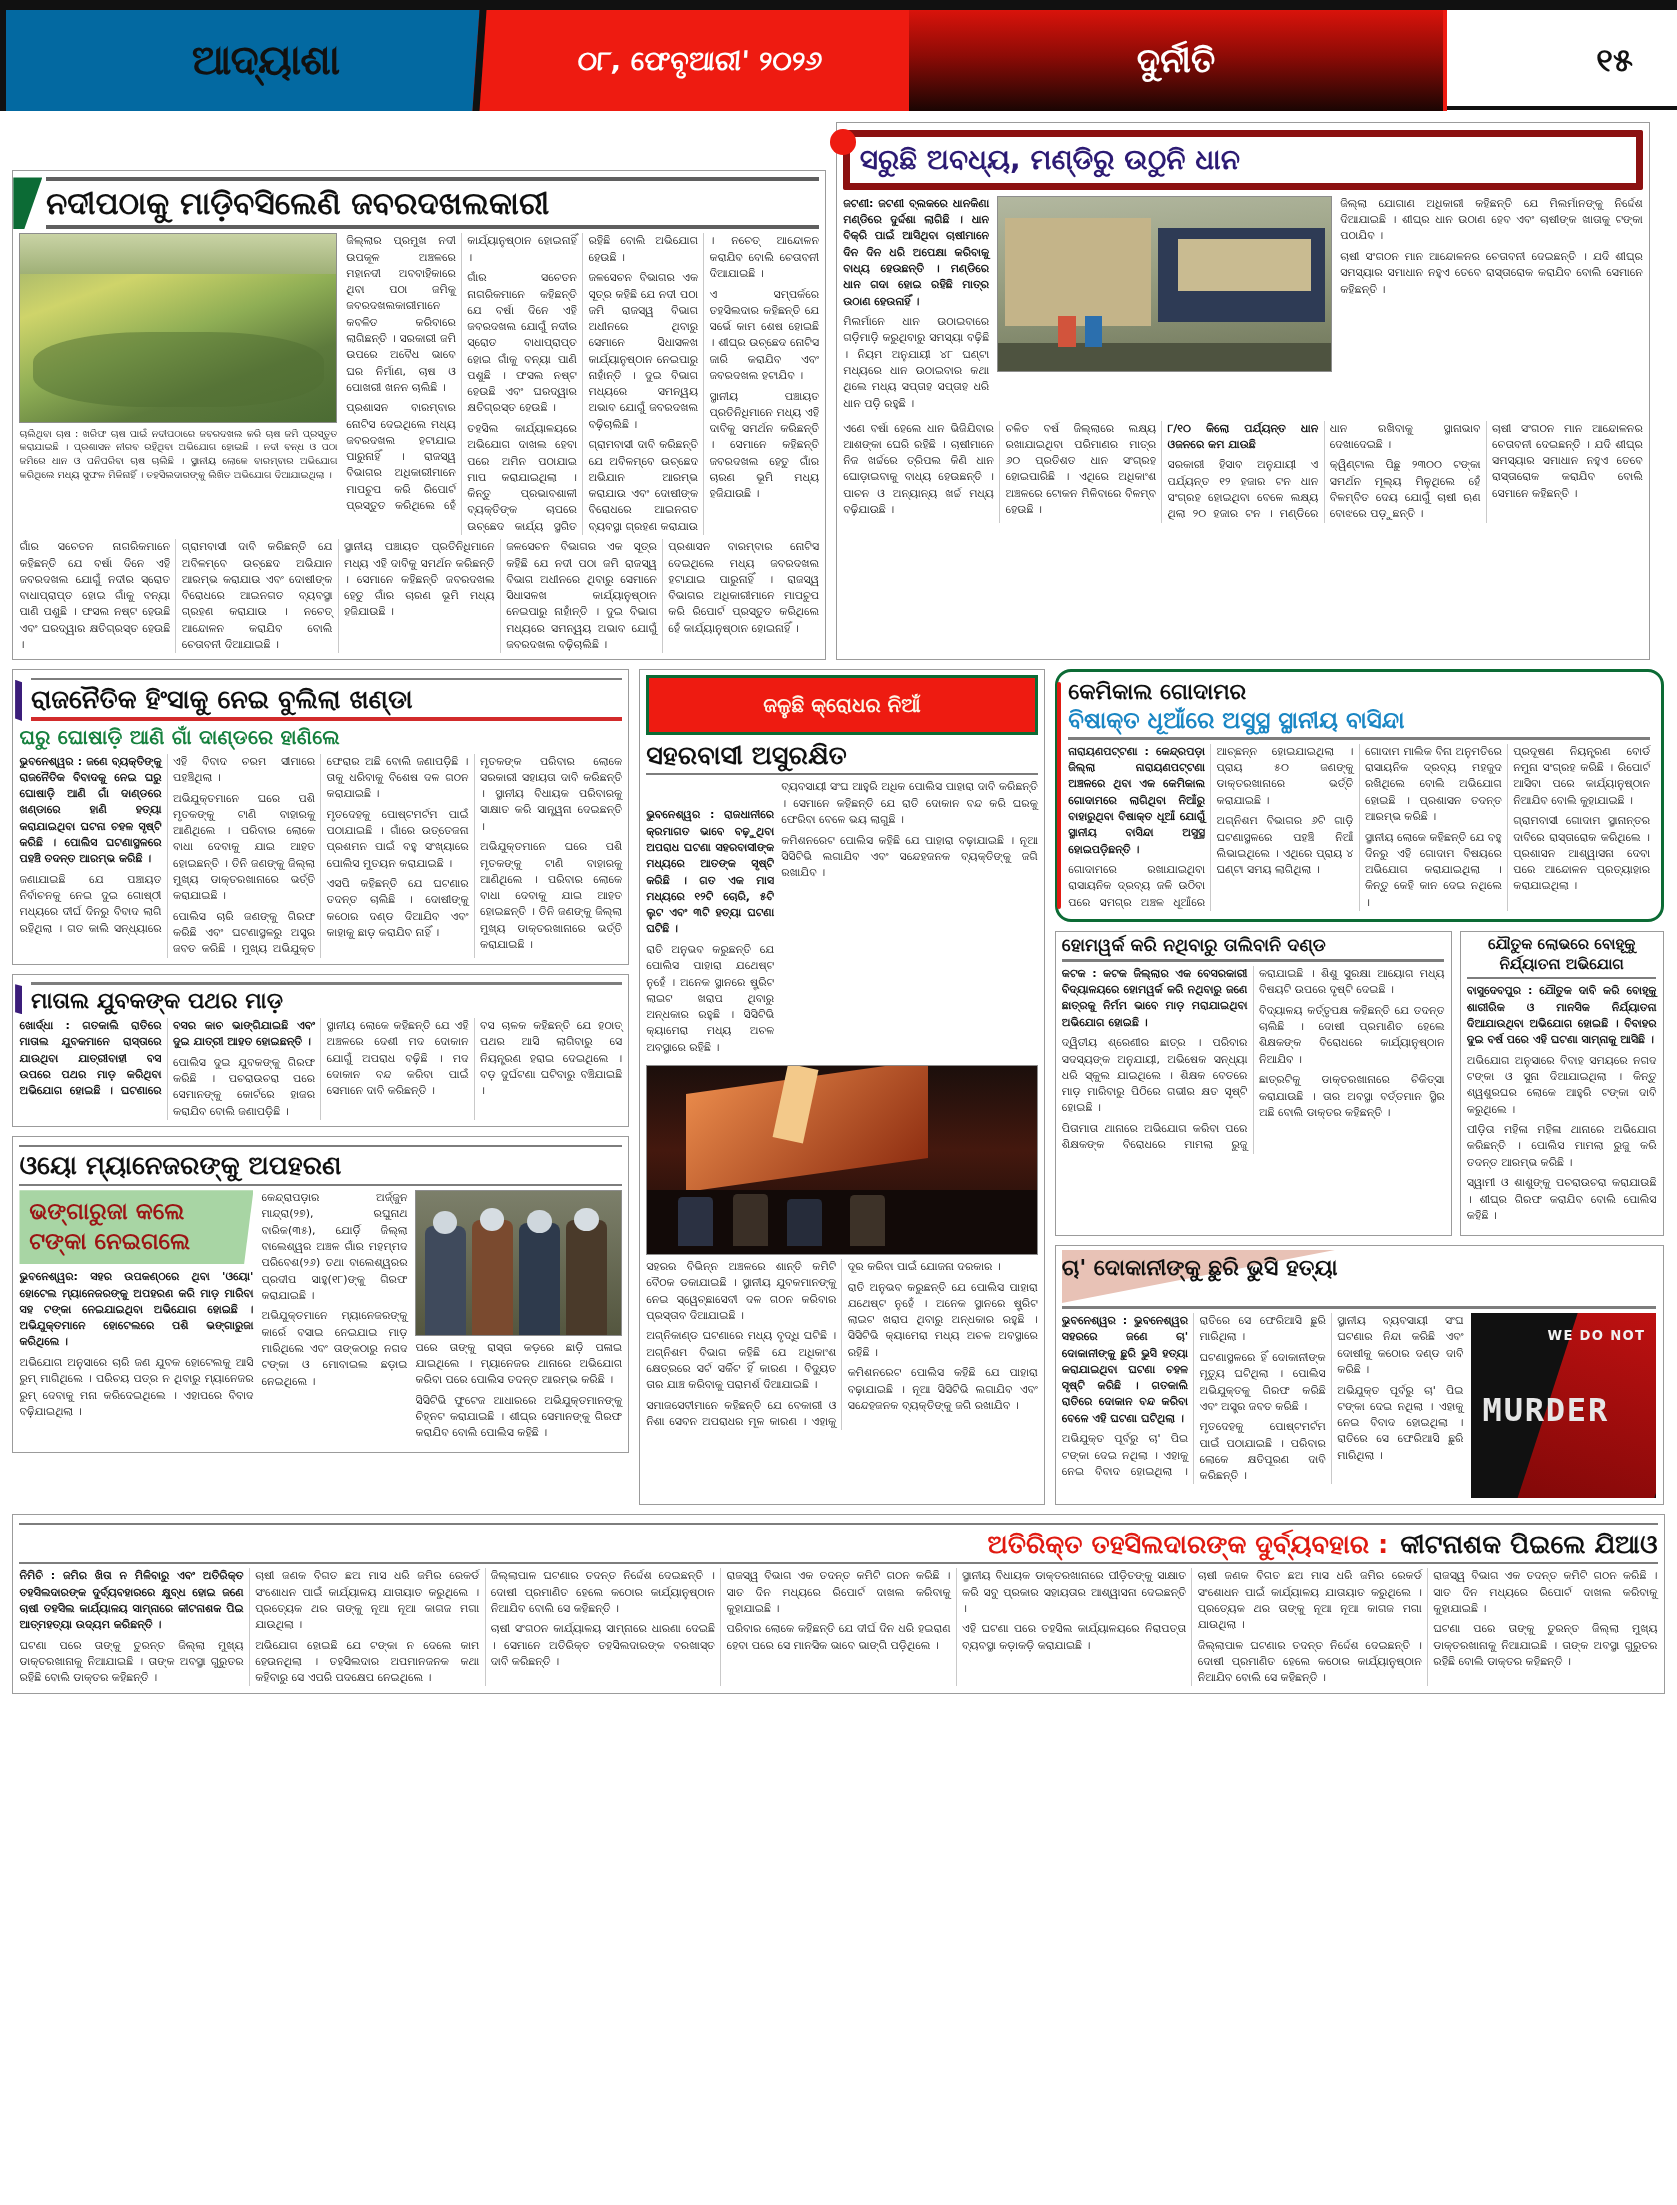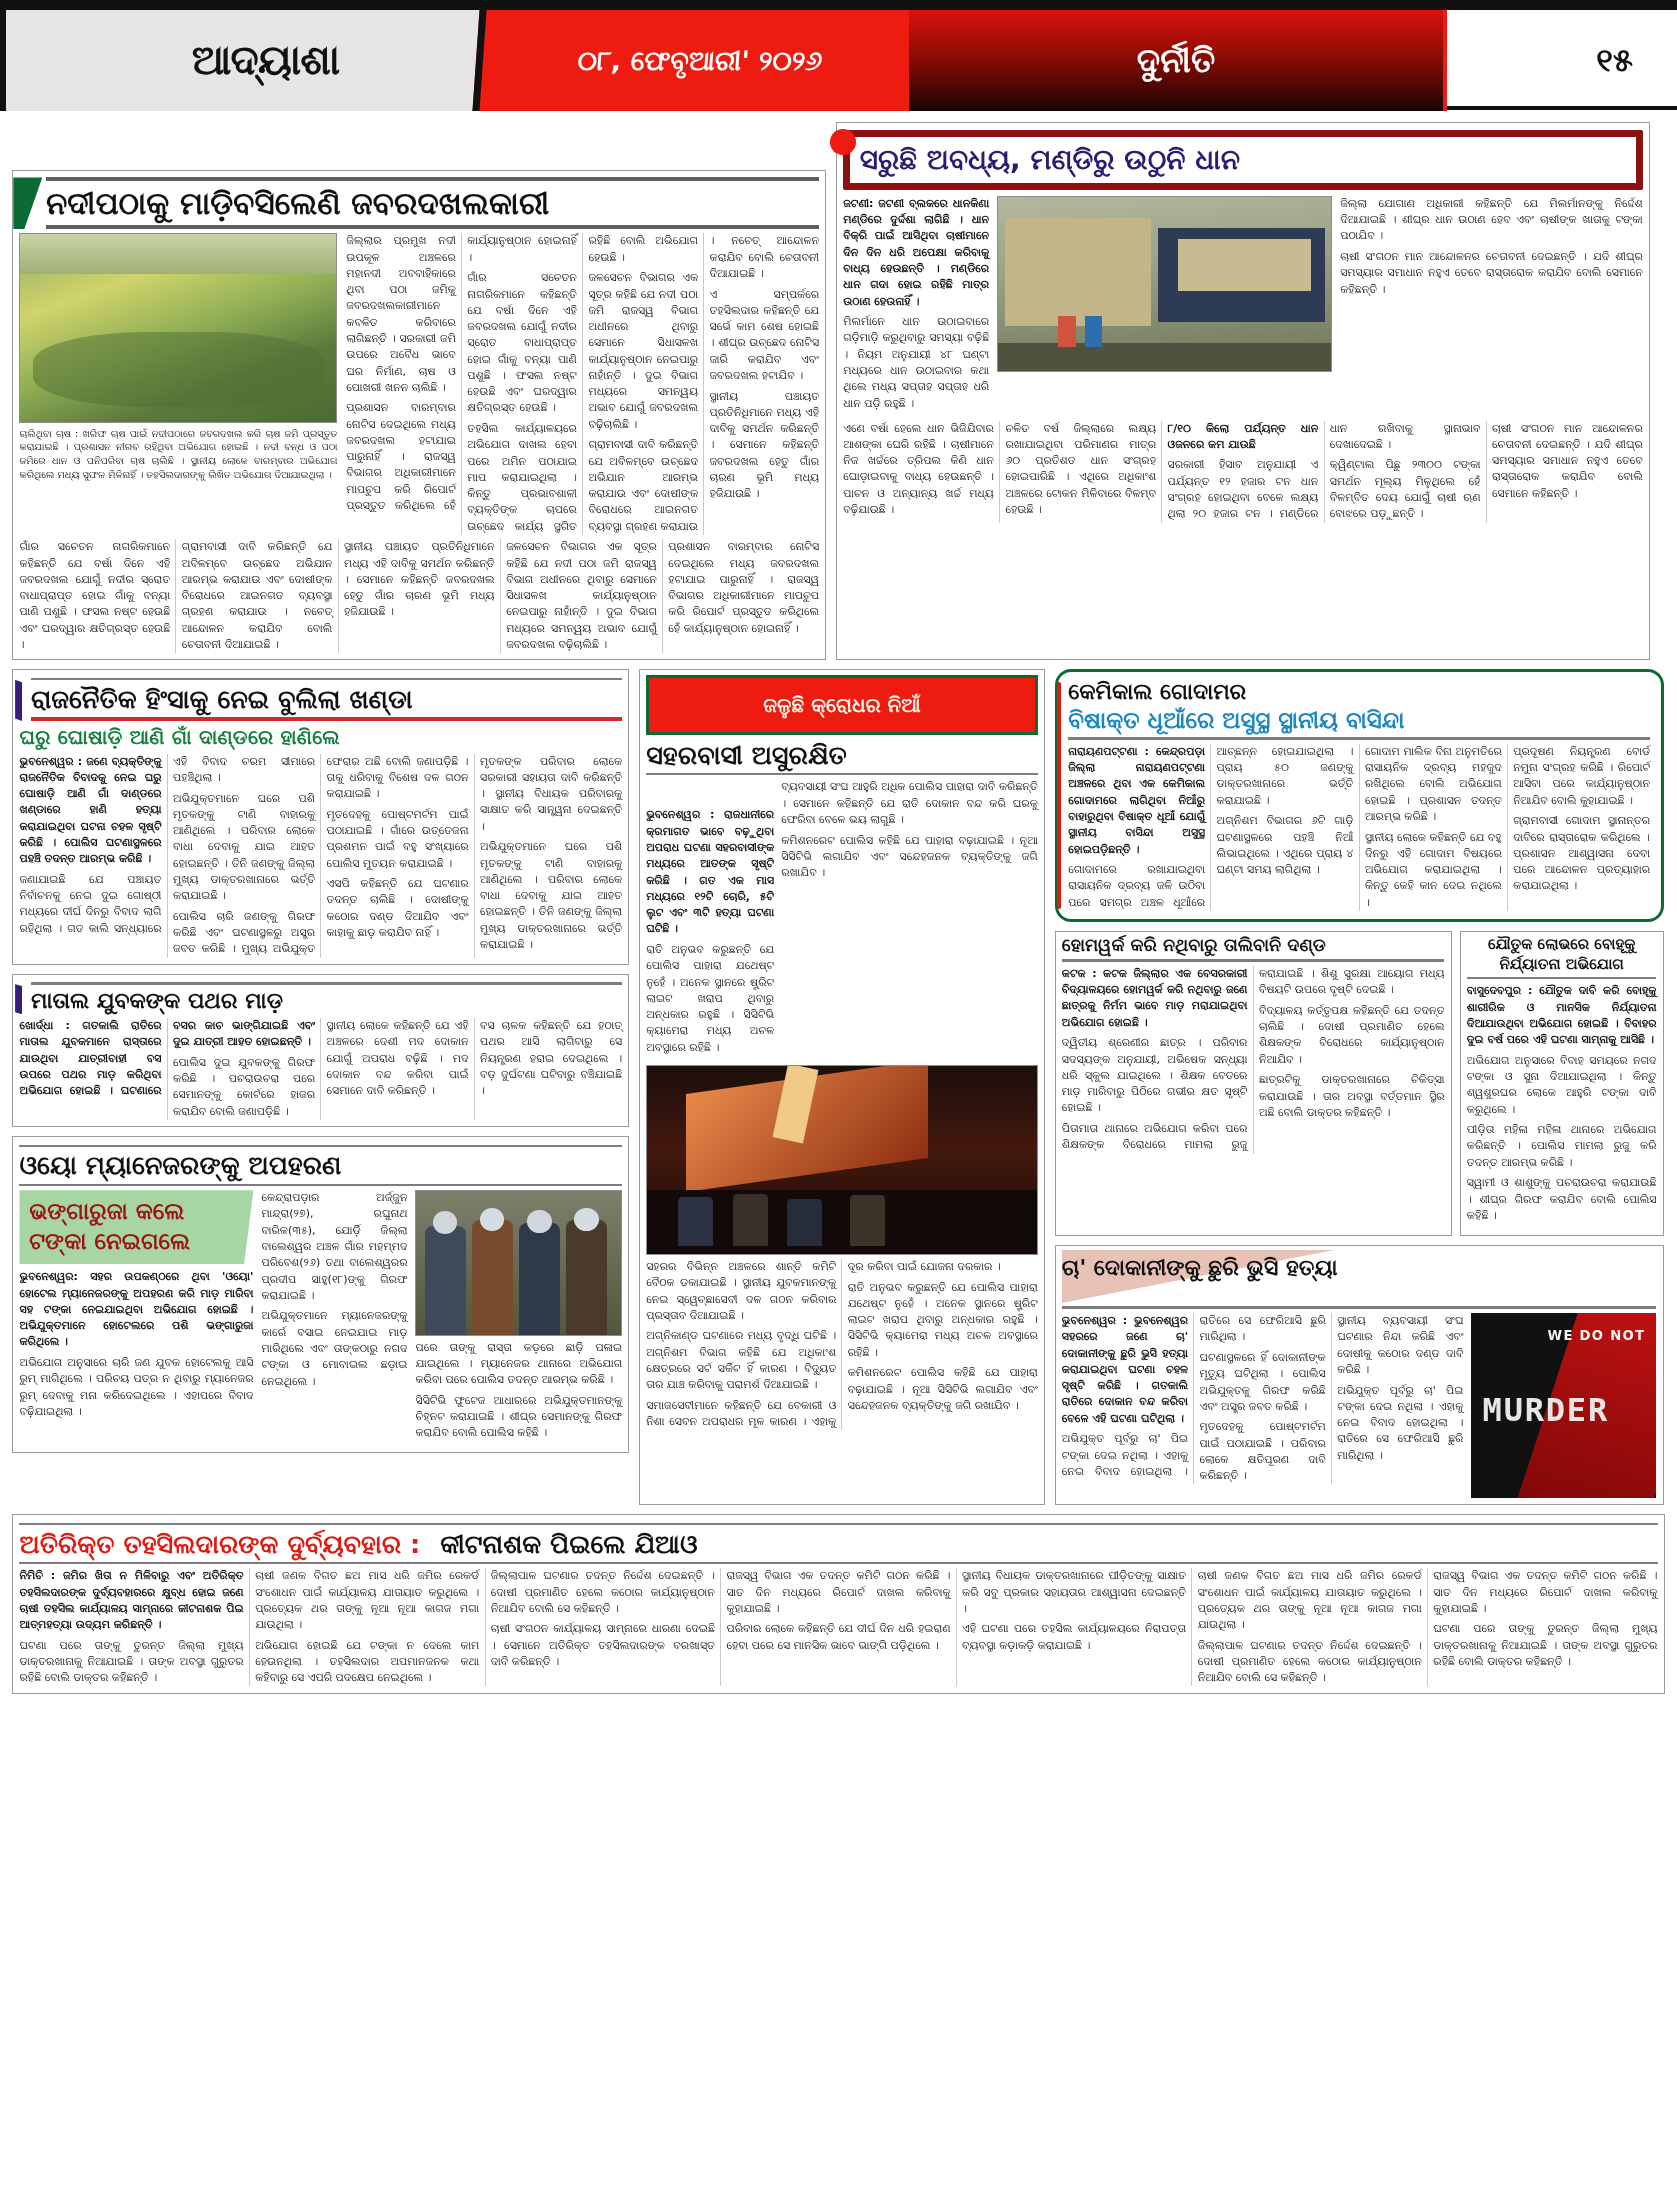--- a/index.html
+++ b/index.html
@@ -8,21 +8,21 @@
     width: 1677px; height: 2748px;
     font-family: "Liberation Sans", "DejaVu Sans", sans-serif;
     color:#111; position:relative; overflow:hidden;
   }
   .page { width:1677px; height:2748px; position:relative; padding:0; }
 
   
   .masthead { position:relative; height:110px; width:100%; border-bottom:4px solid #111; }
   .mast-topbar { position:absolute; left:0; top:0; width:100%; height:9.7px; background:#111; }
   .mast-left { position:absolute; left:0; top:9.7px; width:525px; height:101px;
-               border-left:6.2px solid #111; background:#e5e5e5; display:flex; align-items:center; justify-content:center; }
+               border-left:6.2px solid #111; background:#0369a1; display:flex; align-items:center; justify-content:center; }
   .logo-odia { font-size:41px; font-weight:bold; letter-spacing:-0.9px; color:#111;
                font-family:"DejaVu Sans", sans-serif; line-height:1; text-align:center; }
   .mast-date { position:absolute; left:476px; top:9.7px; width:441px; height:101px;
                background:#ee1b11; color:#fff; display:flex; align-items:center; justify-content:center;
                font-size:27px; font-weight:bold; font-family:"DejaVu Sans", sans-serif;
                transform: skewX(-4deg); border-left:7px solid #111; }
   .mast-section { position:absolute; left:909px; top:9.7px; width:538px; height:101px;
                   background:linear-gradient(180deg,#d9130b 0%,#8e0b06 45%,#1a0503 100%);
                   display:flex; align-items:center; justify-content:center;
                   color:#fff; font-size:34px; font-weight:bold; font-family:"DejaVu Sans", sans-serif;
@@ -395,21 +395,21 @@
             </div>
           </div>
         </div>
       </div>
     </div>
 
     <div class="spacer"></div>
 
     <div class="panel" style="width:100%;">
       <div class="rule-thin"></div>
-      <div style="display:flex; align-items:baseline; gap:20px; flex-wrap:wrap;">
+      <div style="display:flex; align-items:baseline; gap:12px; flex-wrap:wrap;justify-content:flex-end;">
         <div class="hl hl-lg" style="color:#e01a11;">ଅତିରିକ୍ତ ତହସିଲଦାରଙ୍କ ଦୁର୍ବ୍ୟବହାର :</div>
         <div class="hl hl-lg">କୀଟନାଶକ ପିଇଲେ ଯିଆଓ</div>
       </div>
       <div class="rule-thin"></div>
 
       <div class="bodytext cols c7" style="margin-top:4.4px;">
         <p class="lead">ନିମିଚି : ଜମିର ଖିତା ନ ମିଳିବାରୁ ଏବଂ ଅତିରିକ୍ତ ତହସିଲଦାରଙ୍କ ଦୁର୍ବ୍ୟବହାରରେ କ୍ଷୁବ୍ଧ ହୋଇ ଜଣେ ଚାଷୀ ତହସିଲ କାର୍ଯ୍ୟାଳୟ ସାମ୍ନାରେ କୀଟନାଶକ ପିଇ ଆତ୍ମହତ୍ୟା ଉଦ୍ୟମ କରିଛନ୍ତି ।</p>
         <p>ଘଟଣା ପରେ ତାଙ୍କୁ ତୁରନ୍ତ ଜିଲ୍ଲା ମୁଖ୍ୟ ଡାକ୍ତରଖାନାକୁ ନିଆଯାଇଛି । ତାଙ୍କ ଅବସ୍ଥା ଗୁରୁତର ରହିଛି ବୋଲି ଡାକ୍ତର କହିଛନ୍ତି ।</p>
         <p>ଚାଷୀ ଜଣକ ବିଗତ ଛଅ ମାସ ଧରି ଜମିର ରେକର୍ଡ ସଂଶୋଧନ ପାଇଁ କାର୍ଯ୍ୟାଳୟ ଯାତାୟାତ କରୁଥିଲେ । ପ୍ରତ୍ୟେକ ଥର ତାଙ୍କୁ ନୂଆ ନୂଆ କାଗଜ ମଗା ଯାଉଥିଲା ।</p>
         <p>ଅଭିଯୋଗ ହୋଇଛି ଯେ ଟଙ୍କା ନ ଦେଲେ କାମ ହେଉନଥିଲା । ତହସିଲଦାର ଅପମାନଜନକ କଥା କହିବାରୁ ସେ ଏପରି ପଦକ୍ଷେପ ନେଇଥିଲେ ।</p>

